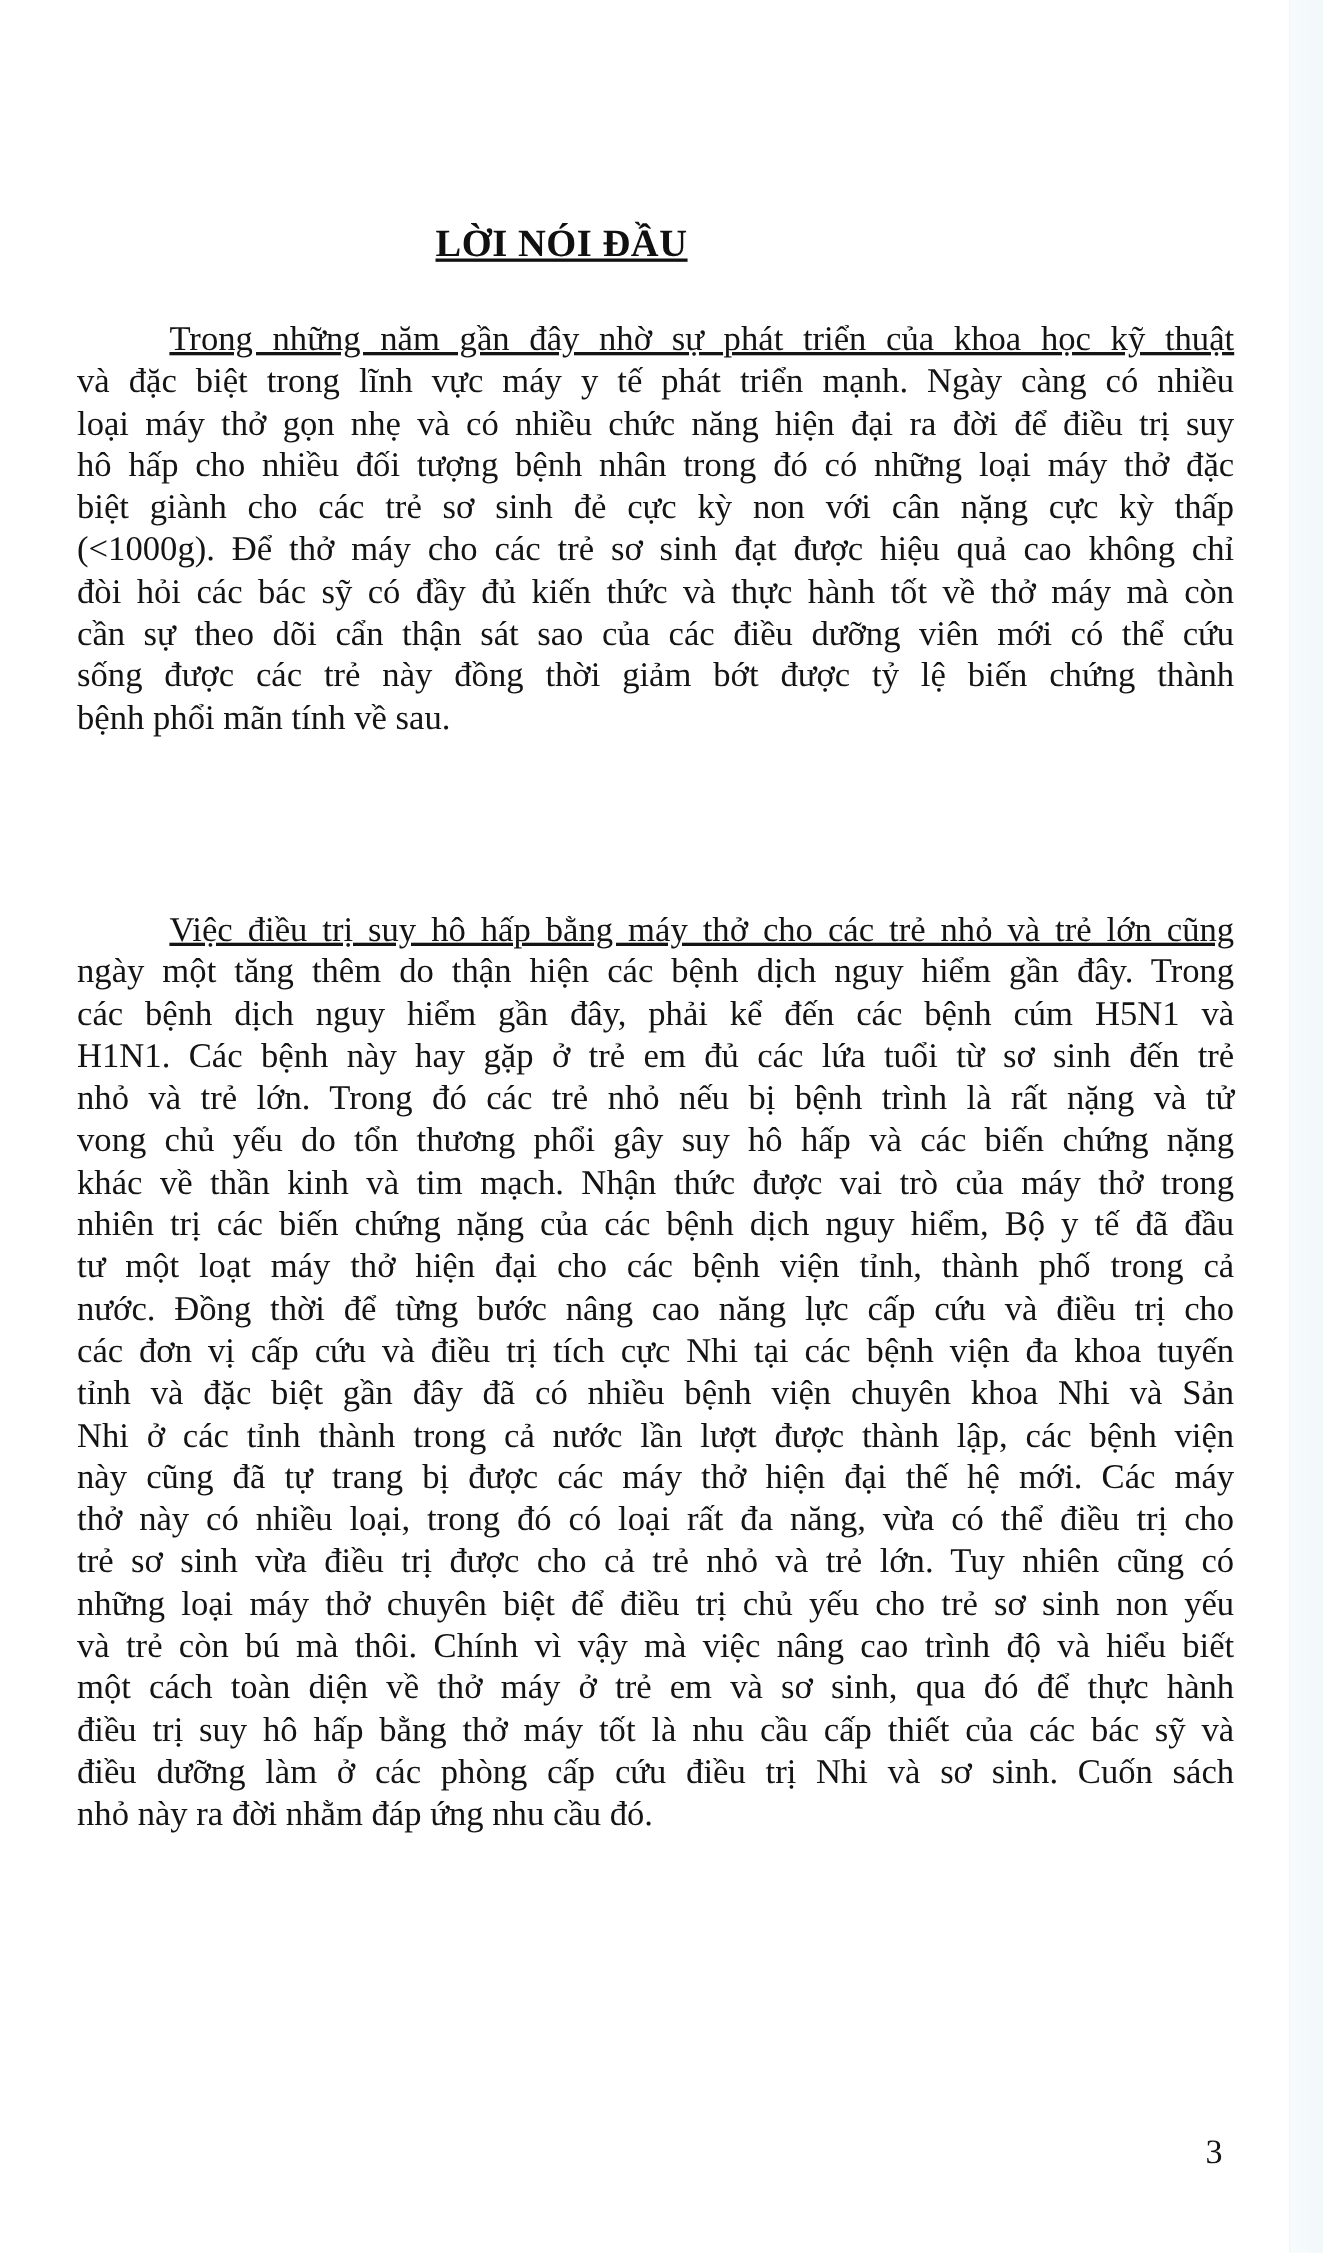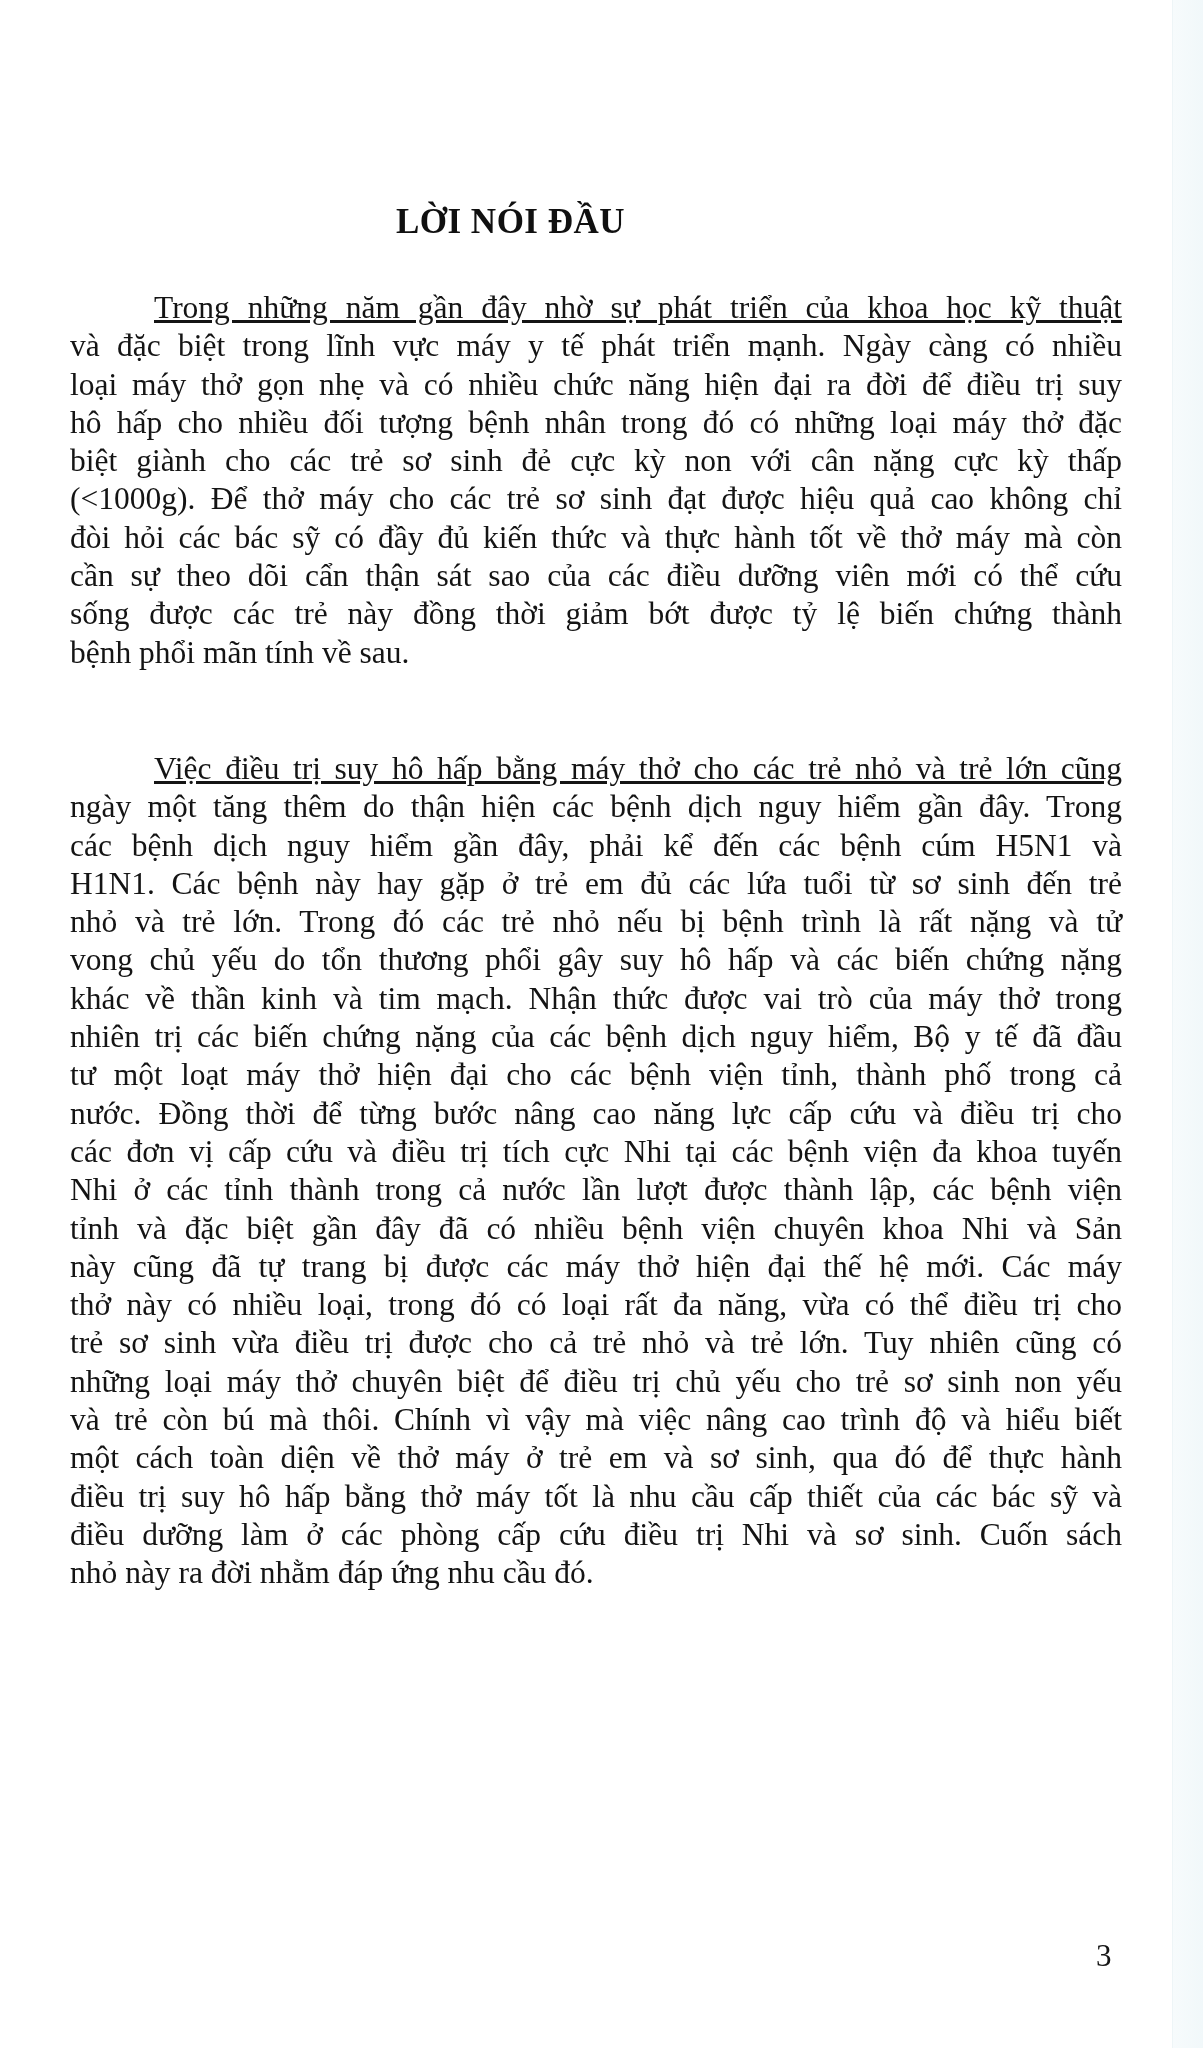--- a/index.html
+++ b/index.html
@@ -37,20 +37,21 @@
       left: 0;
       width: 1021px;
       top: 198px;
       text-align: center;
       font-size: 35px;
       font-weight: bold;
       letter-spacing: 0.5px;
       line-height: 48px;
       margin: 0;
       color: #101010;
+      text-decoration: underline;
     }
     .para {
       position: absolute;
       left: 70px;
       width: 1052px;
       margin: 0;
     }
     .line {
       display: block;
       font-size: 31.5px;
@@ -62,21 +63,21 @@
       overflow: visible;
     }
     .line.first {
       text-indent: 84px;
       text-decoration: underline;
     }
     .line.last {
       text-align-last: left;
     }
     .p1 { top: 289px; }
-    .p2 { top: 750px; }
+    .p2 { top: 826px; }
     .page-number {
       position: absolute;
       left: 1096px;
       top: 1936px;
       font-size: 31px;
       line-height: 40px;
       color: #151515;
     }
   </style>
 </head>
@@ -105,22 +106,22 @@
     <span class="line">ngày một tăng thêm do thận hiện các bệnh dịch nguy hiểm gần đây. Trong</span>
     <span class="line">các bệnh dịch nguy hiểm gần đây, phải kể đến các bệnh cúm H5N1 và</span>
     <span class="line">H1N1. Các bệnh này hay gặp ở trẻ em đủ các lứa tuổi từ sơ sinh đến trẻ</span>
     <span class="line">nhỏ và trẻ lớn. Trong đó các trẻ nhỏ nếu bị bệnh trình là rất nặng và tử</span>
     <span class="line">vong chủ yếu do tổn thương phổi gây suy hô hấp và các biến chứng nặng</span>
     <span class="line">khác về thần kinh và tim mạch. Nhận thức được vai trò của máy thở trong</span>
     <span class="line">nhiên trị các biến chứng nặng của các bệnh dịch nguy hiểm, Bộ y tế đã đầu</span>
     <span class="line">tư một loạt máy thở hiện đại cho các bệnh viện tỉnh, thành phố trong cả</span>
     <span class="line">nước. Đồng thời để từng bước nâng cao năng lực cấp cứu và điều trị cho</span>
     <span class="line">các đơn vị cấp cứu và điều trị tích cực Nhi tại các bệnh viện đa khoa tuyến</span>
+    <span class="line">tỉnh và đặc biệt gần đây đã có nhiều bệnh viện chuyên khoa Nhi và Sản</span>
     <span class="line">Nhi ở các tỉnh thành trong cả nước lần lượt được thành lập, các bệnh viện</span>
-    <span class="line">tỉnh và đặc biệt gần đây đã có nhiều bệnh viện chuyên khoa Nhi và Sản</span>
     <span class="line">này cũng đã tự trang bị được các máy thở hiện đại thế hệ mới. Các máy</span>
     <span class="line">thở này có nhiều loại, trong đó có loại rất đa năng, vừa có thể điều trị cho</span>
     <span class="line">trẻ sơ sinh vừa điều trị được cho cả trẻ nhỏ và trẻ lớn. Tuy nhiên cũng có</span>
     <span class="line">những loại máy thở chuyên biệt để điều trị chủ yếu cho trẻ sơ sinh non yếu</span>
     <span class="line">và trẻ còn bú mà thôi. Chính vì vậy mà việc nâng cao trình độ và hiểu biết</span>
     <span class="line">một cách toàn diện về thở máy ở trẻ em và sơ sinh, qua đó để thực hành</span>
     <span class="line">điều trị suy hô hấp bằng thở máy tốt là nhu cầu cấp thiết của các bác sỹ và</span>
     <span class="line">điều dưỡng làm ở các phòng cấp cứu điều trị Nhi và sơ sinh. Cuốn sách</span>
     <span class="line last">nhỏ này ra đời nhằm đáp ứng nhu cầu đó.</span>
   </p>

